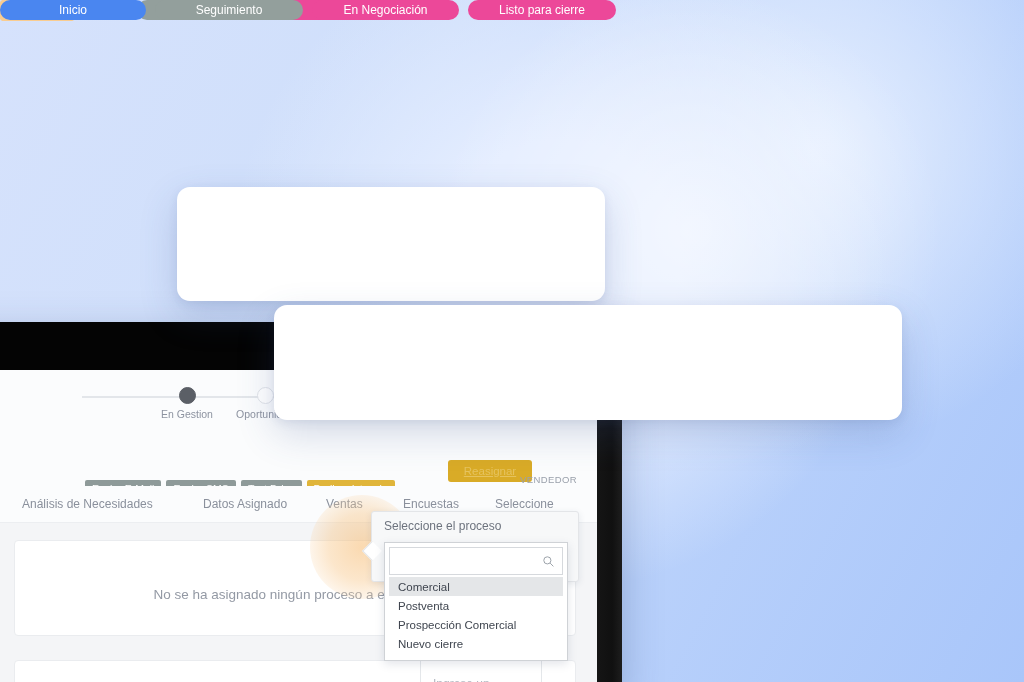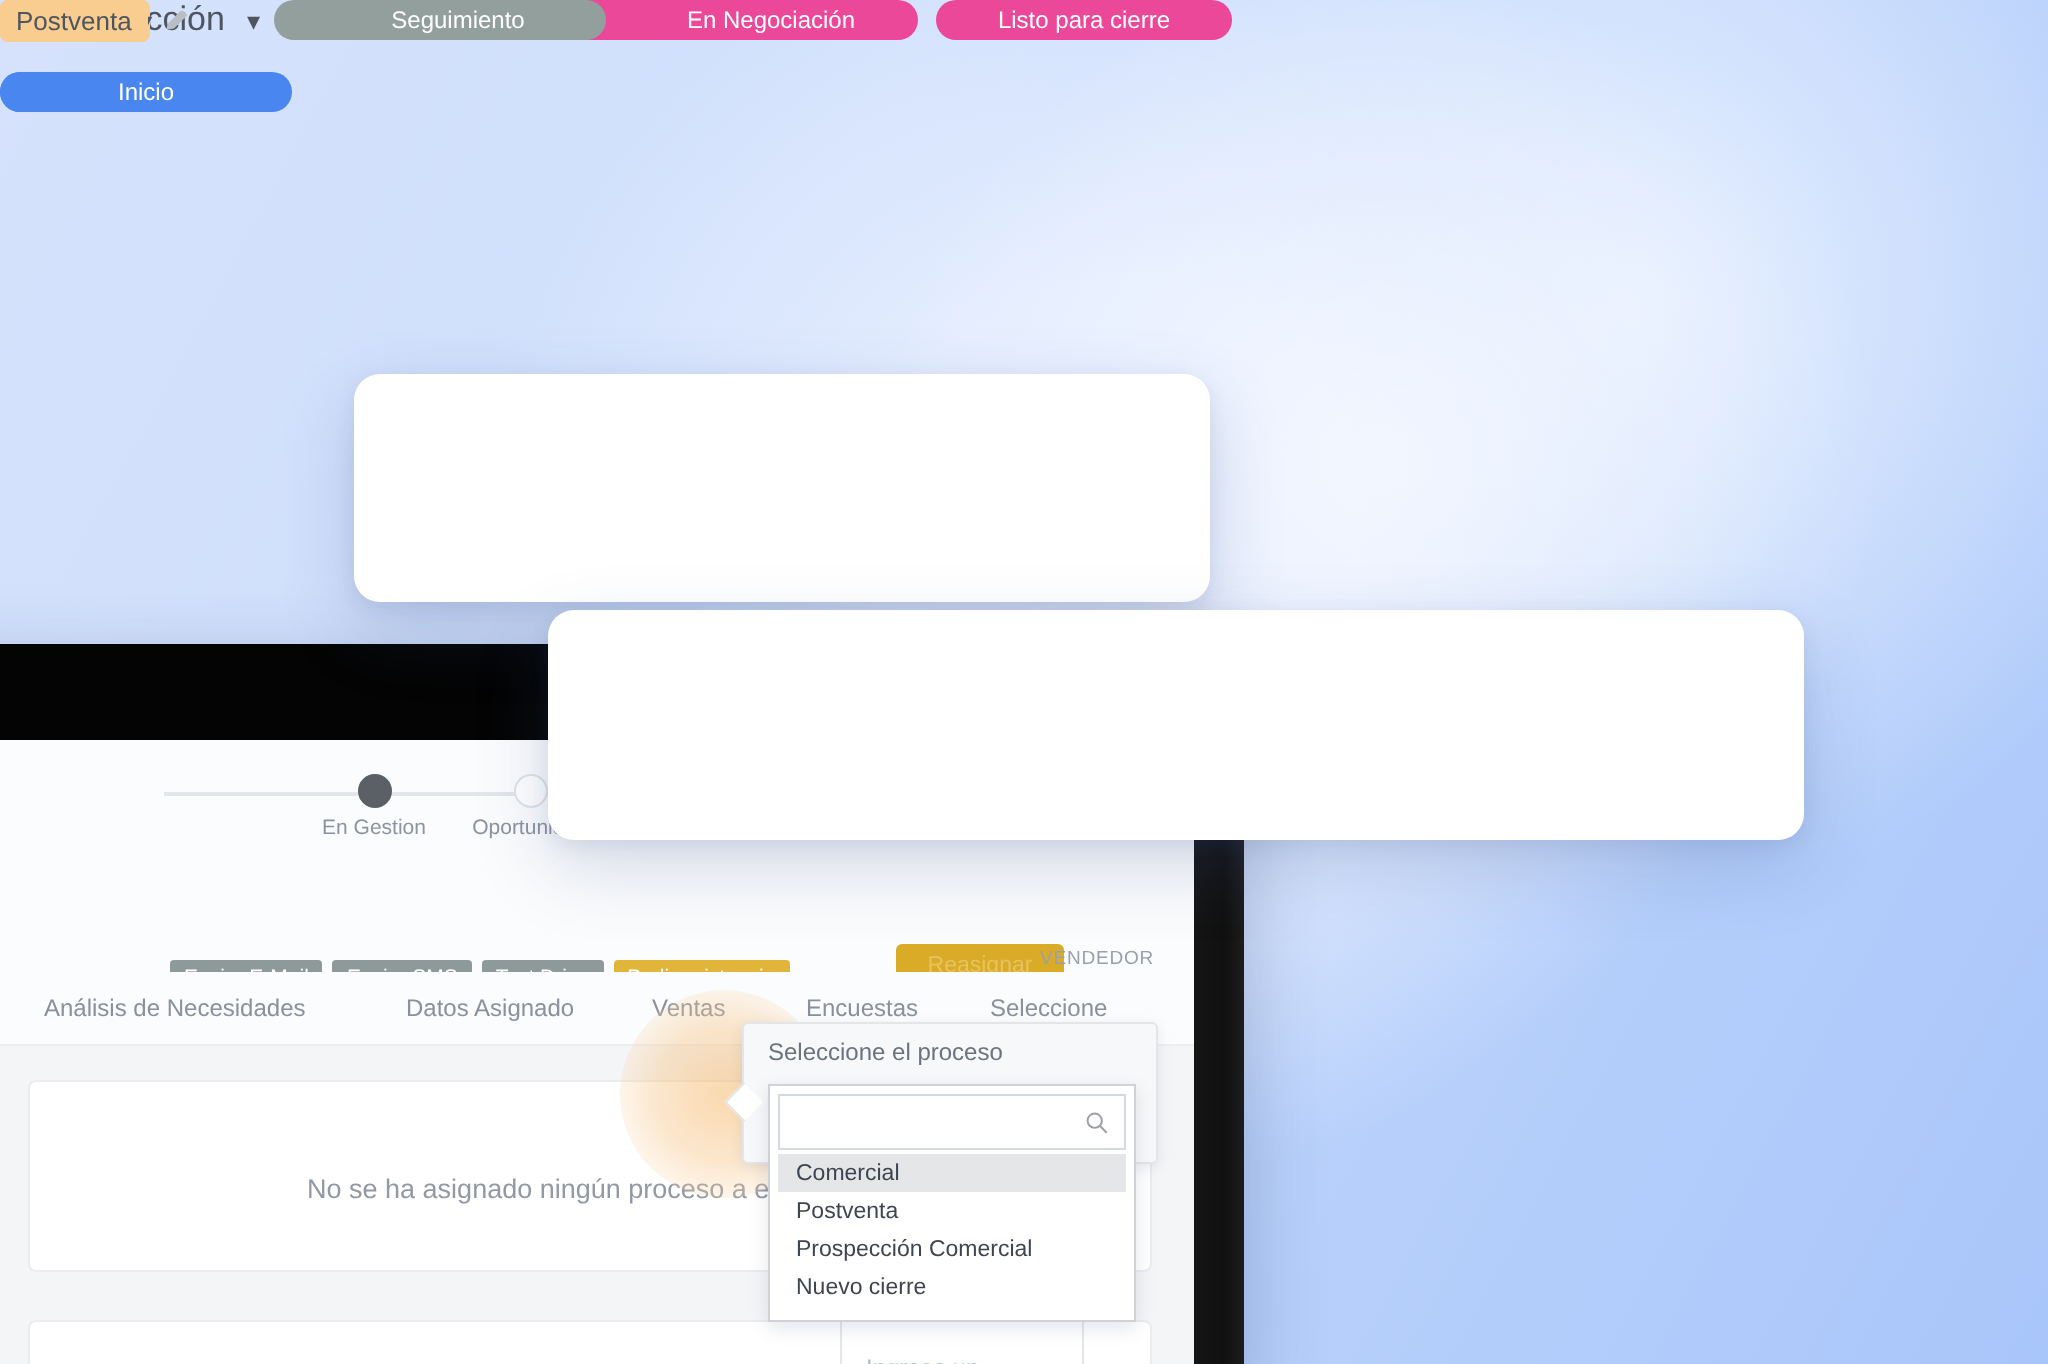--- a/index.html
+++ b/index.html
@@ -61,22 +61,22 @@
   .actions{position:absolute;left:325px;top:110px;display:flex;gap:5px;}
   .act{
     height:17px;padding:0 7px;border-radius:2px;background:#8e9a99;color:#fff;
     font-size:10.5px;display:flex;align-items:center;white-space:nowrap;
   }
   .act.warn{background:#e0b53a;}
 
   
   .assign{position:absolute;left:660px;top:90px;width:140px;text-align:center;}
   .btn-reasignar{
-    width:84px;height:22px;margin:12px auto;background:#d9ab27;border-radius:3px;
-    color:#e6c35e;font-size:11.5px;display:flex;align-items:center;justify-content:center;
+    width:84px;height:22px;margin:0 auto;background:#d9ab27;border-radius:3px;
+    color:#e6c35e;font-size:11.5px;display:flex;align-items:center;justify-content:center;text-decoration:underline;
   }
   .assign-txt{margin-top:4px;font-size:11px;color:#6b717c;line-height:15px;}
   .vendedor{
     position:absolute;left:760px;top:104px;font-size:9.5px;color:#9aa0ab;letter-spacing:.4px;text-align:right;
   }
 
   
   .tabrow{
     position:absolute;left:0;top:116px;right:0;height:36px;background:#fbfcfd;
     border-bottom:1px solid #eceef1;display:flex;align-items:center;
@@ -158,21 +158,21 @@
     position:absolute;display:flex;align-items:center;gap:7px;
   }
   .badge{
     background:#f9cc90;border-radius:4px;padding:3px 8px;font-size:13px;color:#4f555f;white-space:nowrap;
   }
   .pills{position:absolute;display:flex;gap:9px;}
   .pill{
     height:20px;border-radius:10px;color:#fff;font-size:12px;
     display:flex;align-items:center;justify-content:center;white-space:nowrap;
   }
-  .pill.blue{background:#4a86f0;margin-top:36px;}
+  .pill.blue{background:#4a86f0;}
   .pill.gray{background:#939f9c;}
   .pill.graylt{background:#ec4899;}
   .pencil{width:13px;height:13px;flex:none;}
 </style>
 </head>
 <body>
 
 <div id="stage">
 
   <div class="bg-base"></div>

